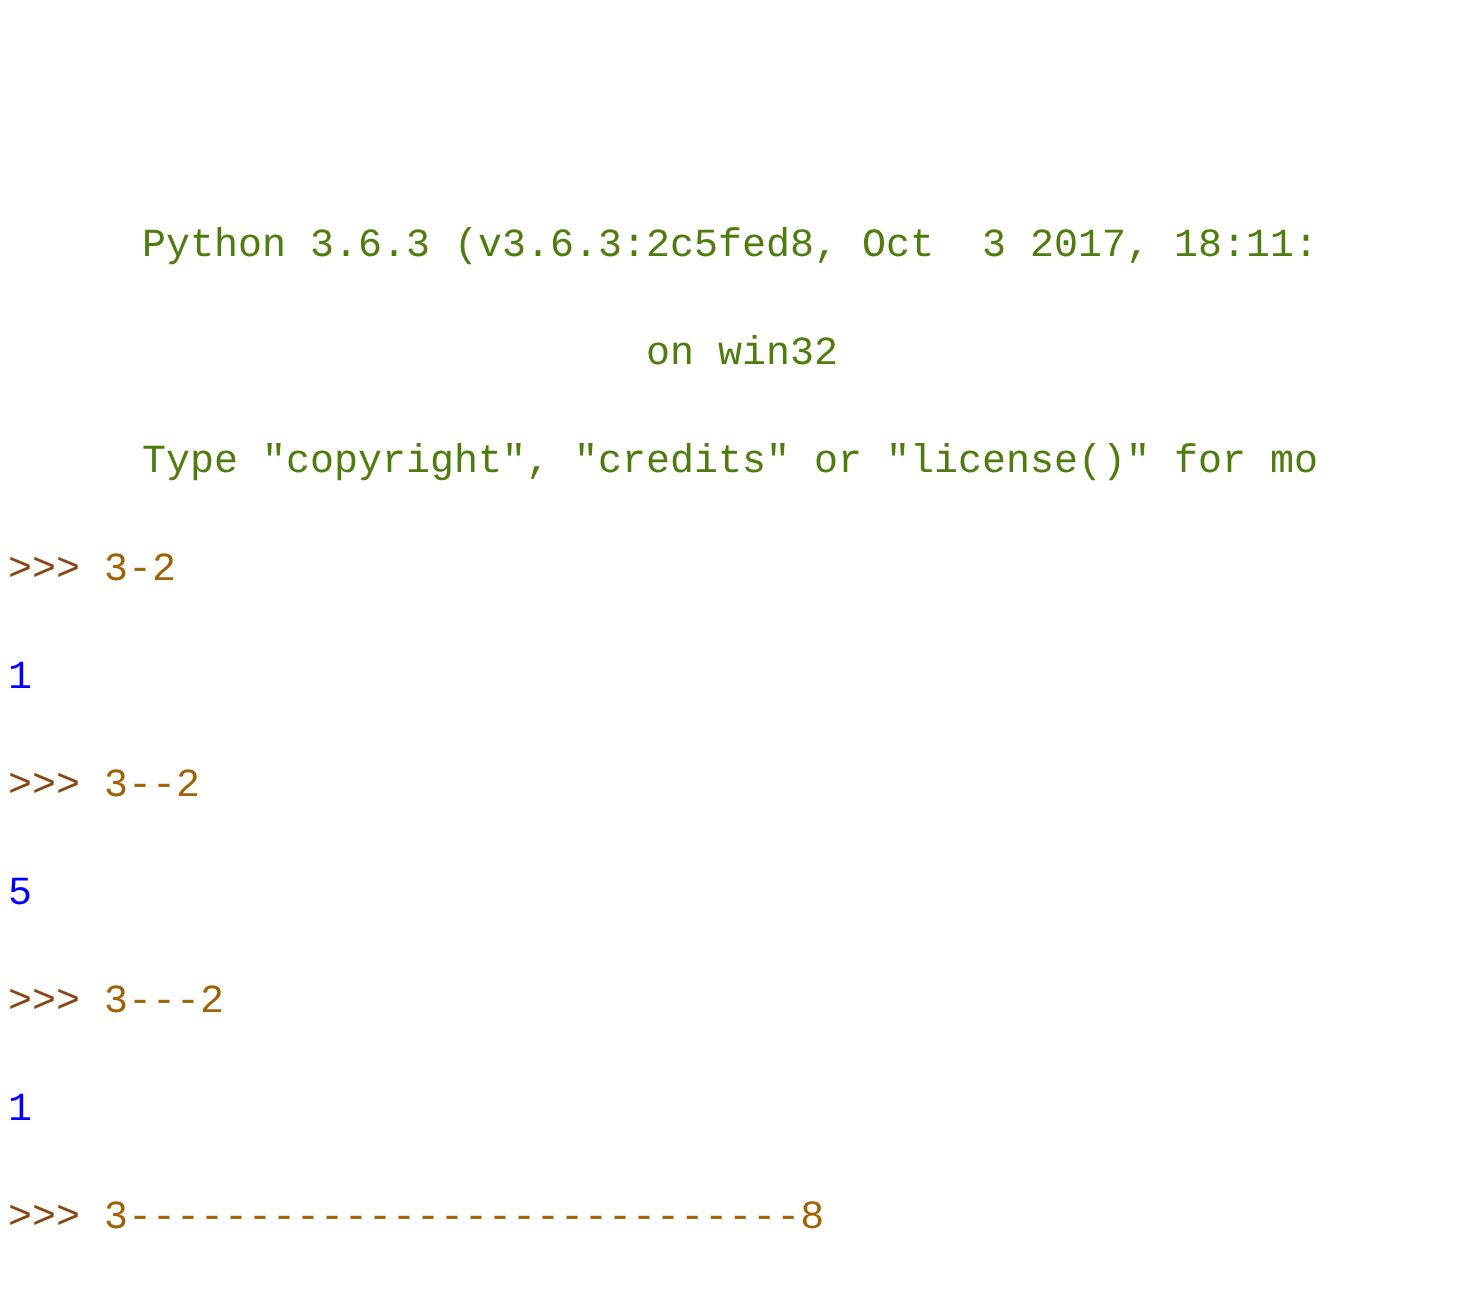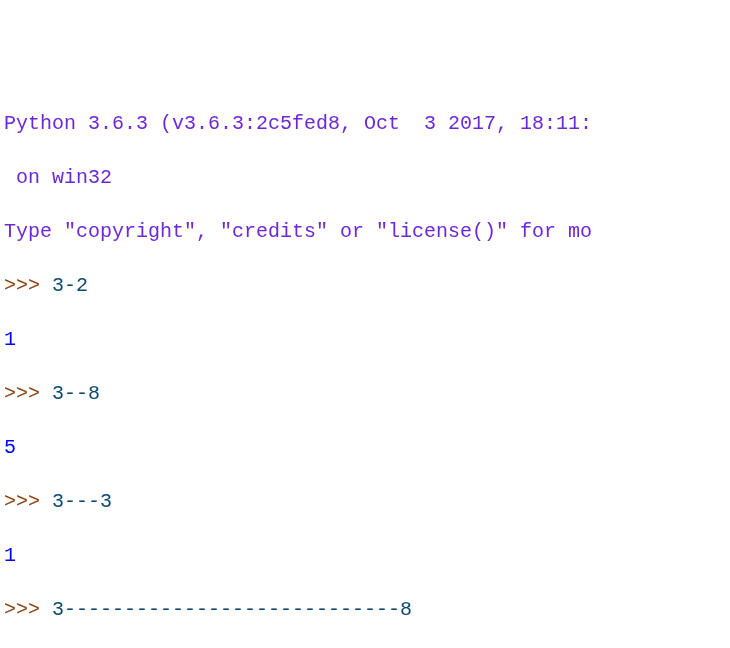--- a/index.html
+++ b/index.html
@@ -11,48 +11,49 @@
       font-family: "Courier New", Consolas, monospace;
       font-size: 20px;
       line-height: 1.35;
       background: #ffffff;
       padding: 2px 4px;
       white-space: pre;
       overflow: hidden;
       color: #000000;
     }
     .header {
-      color: #6d28d9;
+      color: #4d7c0f;
+      text-align: center;
     }
     .prompt {
       color: #8B4513;
     }
     .input {
-      color: #0c4a6e;
+      color: #a16207;
     }
     .output {
       color: #0000ff;
     }
     .line {
       display: block;
     }
   </style>
 </head>
 <body>
 
 
 
 <span class="line header">Python 3.6.3 (v3.6.3:2c5fed8, Oct  3 2017, 18:11:</span>
 <span class="line header"> on win32</span>
 <span class="line header">Type "copyright", "credits" or "license()" for mo</span>
 <span class="line"><span class="prompt">&gt;&gt;&gt; </span><span class="input">3-2</span></span>
 <span class="line output">1</span>
-<span class="line"><span class="prompt">&gt;&gt;&gt; </span><span class="input">3--8</span></span>
+<span class="line"><span class="prompt">&gt;&gt;&gt; </span><span class="input">3--2</span></span>
 <span class="line output">5</span>
-<span class="line"><span class="prompt">&gt;&gt;&gt; </span><span class="input">3---3</span></span>
+<span class="line"><span class="prompt">&gt;&gt;&gt; </span><span class="input">3---2</span></span>
 <span class="line output">1</span>
 <span class="line"><span class="prompt">&gt;&gt;&gt; </span><span class="input">3----------------------------8</span></span>
 
 
 
 
 
 
 
 

